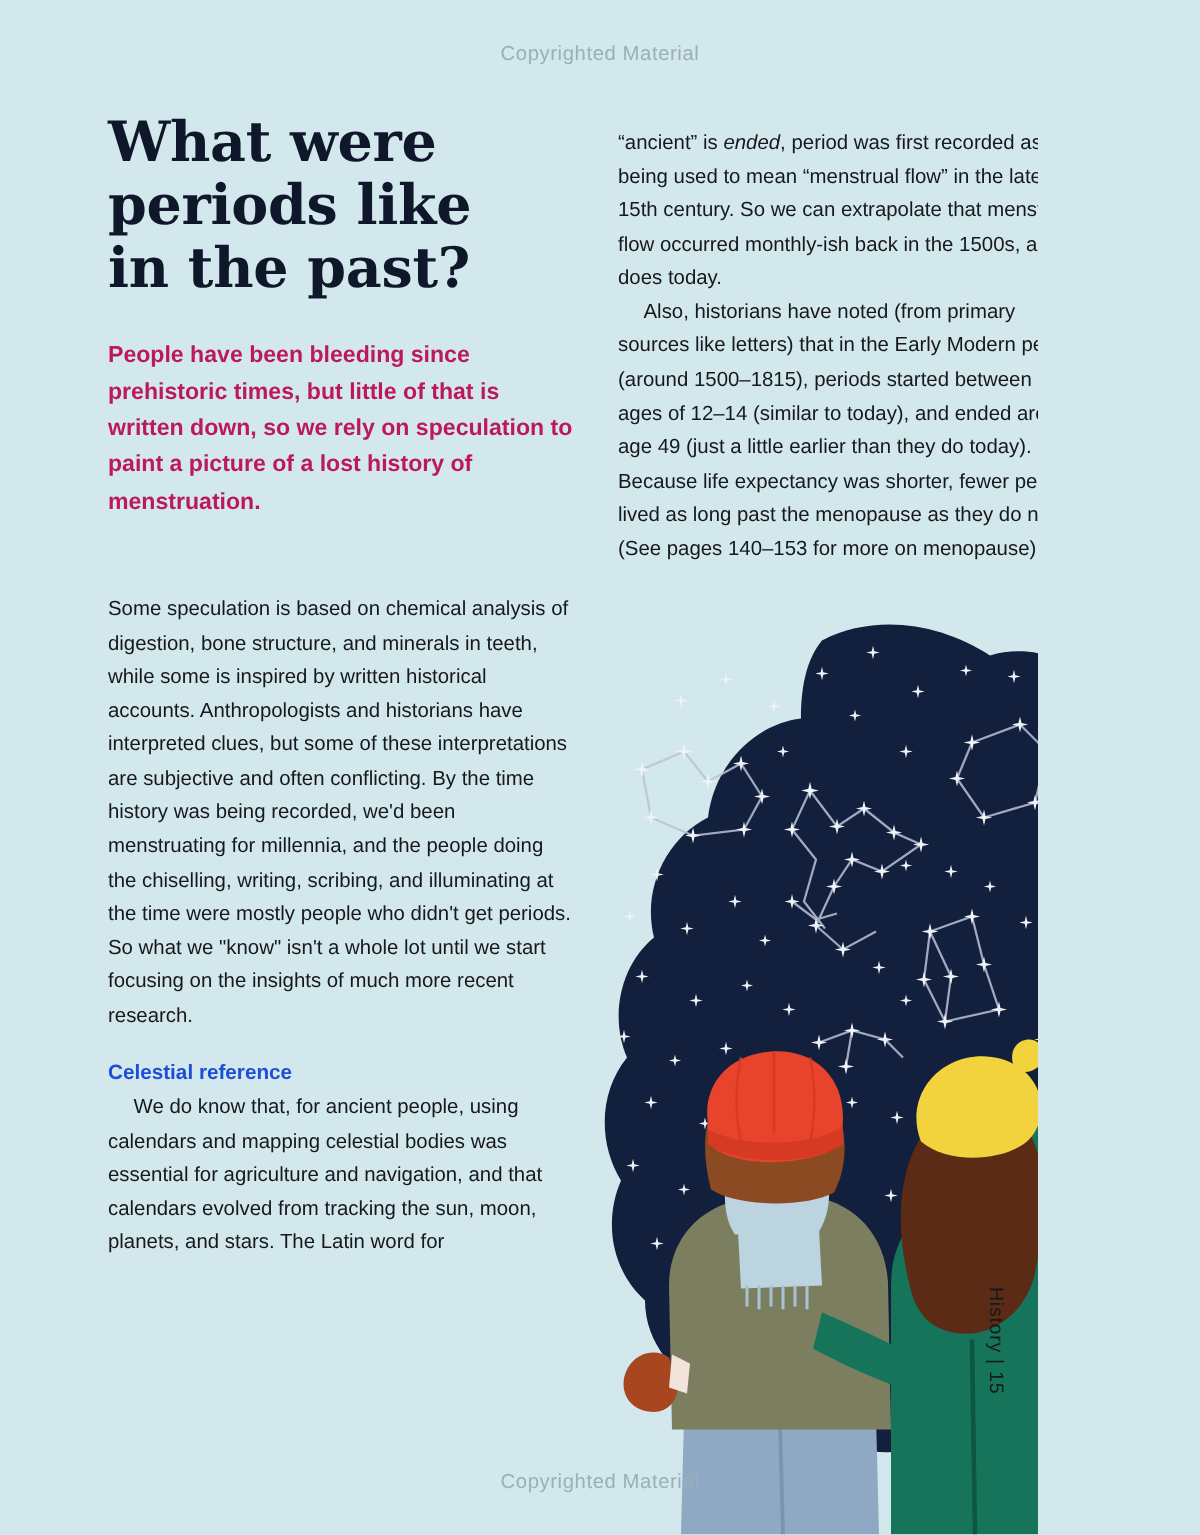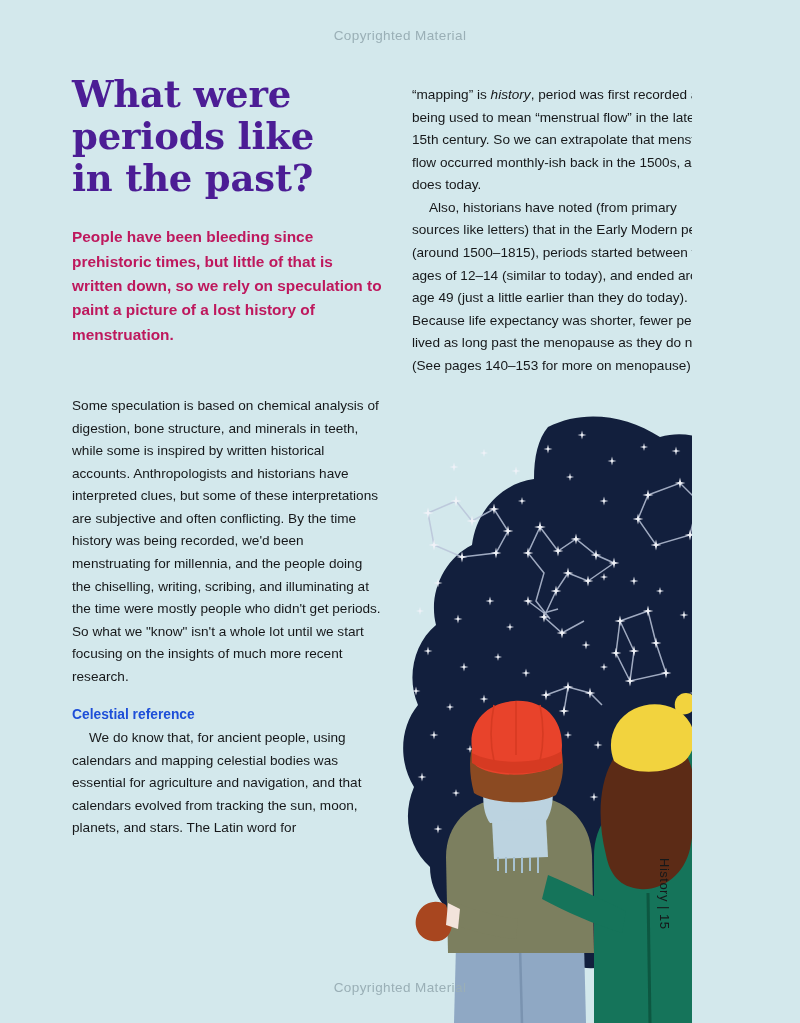--- a/index.html
+++ b/index.html
@@ -46,21 +46,21 @@
   }
   .col-left  { left: 72px;  top: 74px; }
   .col-right { left: 412px; top: 84px; }
 
   
   .headline {
     font-family: "DejaVu Serif", "Liberation Serif", serif;
     font-weight: 700;
     font-size: 37px;
     line-height: 1.13;
-    color: #4c1d95;
+    color: #0f172a;
     letter-spacing: -0.2px;
     margin: 0 0 26px 0;
     max-width: 280px;
   }
 
   
   .standfirst {
     font-size: 15.4px;
     line-height: 1.58;
     font-weight: bold;
@@ -129,21 +129,21 @@
     <p class="body">Some speculation is based on chemical analysis of digestion, bone structure, and minerals in teeth, while some is inspired by written historical accounts. Anthropologists and historians have interpreted clues, but some of these interpretations are subjective and often conflicting. By the time history was being recorded, we'd been menstruating for millennia, and the people doing the chiselling, writing, scribing, and illuminating at the time were mostly people who didn't get periods. So what we "know" isn't a whole lot until we start focusing on the insights of much more recent research.</p>
 
     <h3 class="subhead">Celestial reference</h3>
 
 
     <p class="body indent">We do know that, for ancient people, using calendars and mapping celestial bodies was essential for agriculture and navigation, and that calendars evolved from tracking the sun, moon, planets, and stars. The Latin word for</p>
   </div>
 
   <div class="col col-right">
 
-    <p class="body"><span>“mapping” is </span><span class="italic">history</span><span>, period was first recorded as being used to mean “menstrual flow” in the late 15th century. So we can extrapolate that menstrual flow occurred monthly-ish back in the 1500s, as it does today.</span></p>
+    <p class="body"><span>“ancient” is </span><span class="italic">ended</span><span>, period was first recorded as being used to mean “menstrual flow” in the late 15th century. So we can extrapolate that menstrual flow occurred monthly-ish back in the 1500s, as it does today.</span></p>
 
     <p class="body indent">Also, historians have noted (from primary sources like letters) that in the Early Modern period (around 1500–1815), periods started between the ages of 12–14 (similar to today), and ended around age 49 (just a little earlier than they do today). Because life expectancy was shorter, fewer people lived as long past the menopause as they do now. (See pages 140–153 for more on menopause).</p>
   </div>
 
   <div class="folio">History | 15</div>
 
   <div class="illustration">
     <svg width="402" height="618" viewBox="0 0 402 618" xmlns="http://www.w3.org/2000/svg">
 
       <g>

